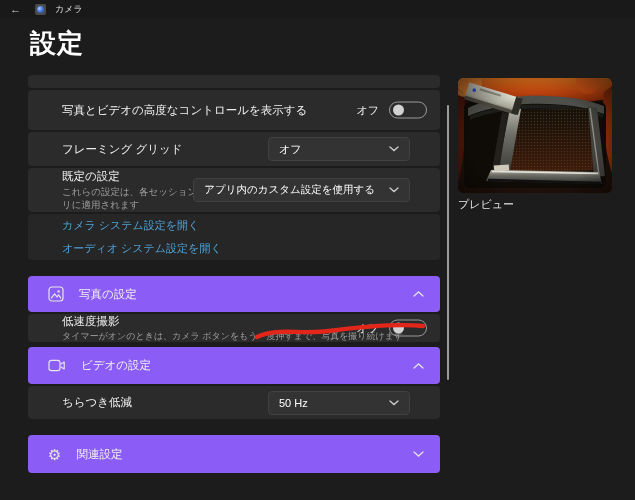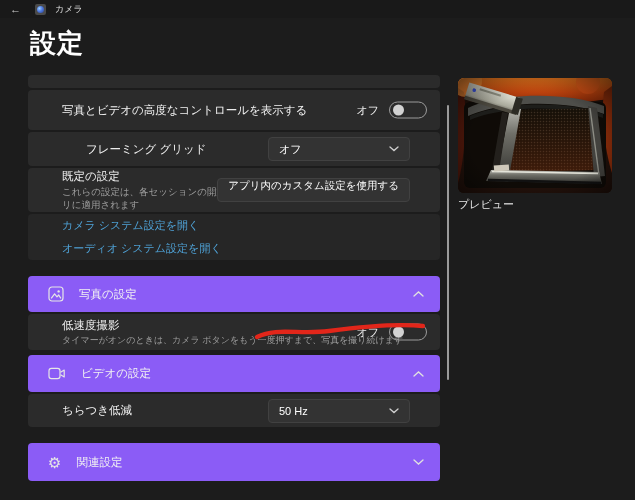--- a/index.html
+++ b/index.html
@@ -33,48 +33,48 @@
   }
 
   .panel { position:absolute; left:28px; top:75px; width:412px; }
 
   .row {
     position:relative; background:#2b2b2b; border-radius:4px;
     margin-bottom:2px; display:flex; flex-direction:column; justify-content:center;
   }
   .row-partial { height:13px; }
   .row-advanced { height:40px; }
-  .row-framing { height:34px;padding-left:24px; }
+  .row-framing { height:34px; }
   .row-default { height:44px; }
   .links-card { height:46px; background:#262626; border-radius:4px; margin-bottom:16px;
     display:flex; flex-direction:column; justify-content:center; gap:8px; }
   .row-header { height:36px; background:#8b5cf6; }
   .hdr-video { height:37px; }
   .hdr-related { height:38px; margin-bottom:0; }
   .row-quality { height:36px; }
-  .row-timelapse { height:36px; }
+  .row-timelapse { height:28px; }
   .row-flicker { height:33px; margin-bottom:16px; }
   .gap-sm { height:3px; }
 
   .row-label { font-size:11.5px; color:#f2f2f2; margin-left:34px; }
   .row-desc { font-size:9.5px; color:#9e9e9e; margin-left:34px; margin-top:2px;
     line-height:1.3; max-width:235px; }
   .row-desc.nowrap { font-size:9px; max-width:305px; white-space:nowrap; }
 
   .link { font-size:11px; color:#4fa3d8; margin-left:34px; cursor:pointer; }
 
   .dropdown {
     position:absolute; right:30px; top:50%; transform:translateY(-50%);
     height:24px; display:inline-flex; align-items:center; gap:14px;
     background:#333333; border:1px solid #414141; border-radius:4px;
     padding:0 10px; font-size:11px; color:#ffffff; white-space:nowrap;
   }
   .dropdown.wide { right:3px; }
   .dropdown.narrow { width:142px; justify-content:space-between; }
-  .dd-small { font-size:10.5px;flex-direction:column; }
+  .dd-small { font-size:10.5px; }
 
   .toggle-group {
     position:absolute; right:13px; top:50%; transform:translateY(-50%);
     display:flex; align-items:center; gap:10px;
   }
   .toggle-state { font-size:11px; color:#f0f0f0; }
   .toggle {
     width:38px; height:17px; border:1px solid #9b9b9b; border-radius:10px;
     position:relative; background:transparent;
   }

